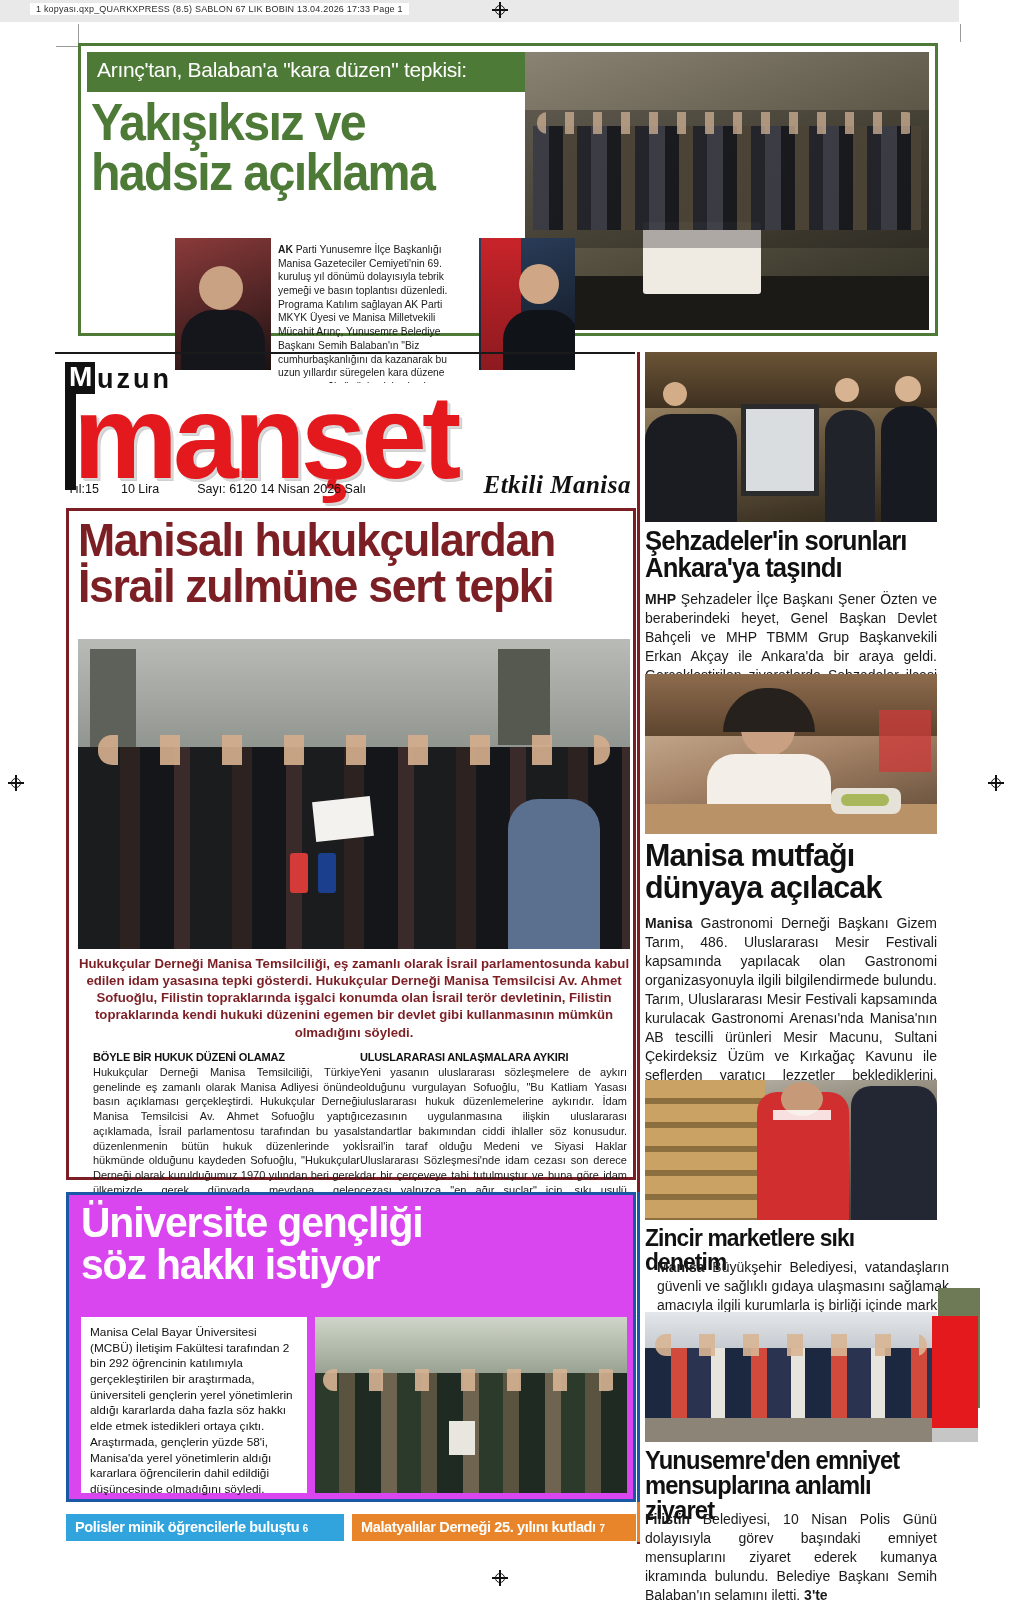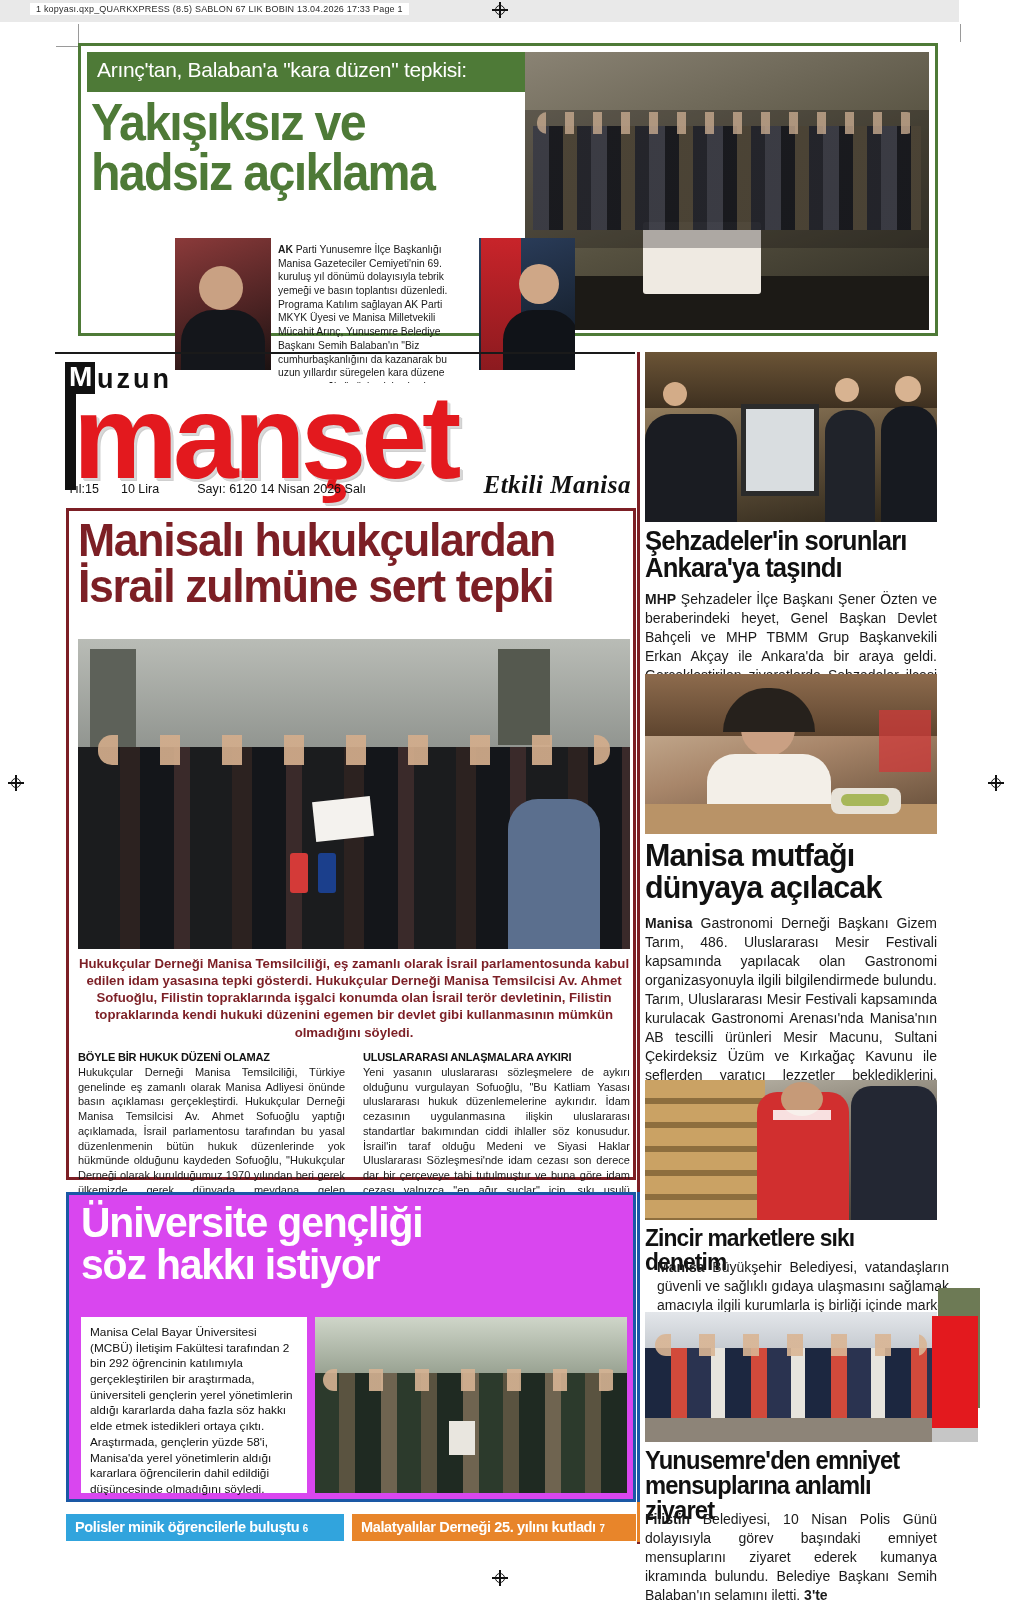--- a/index.html
+++ b/index.html
@@ -134,22 +134,22 @@
   .lead-photo {
     position:absolute; left:9px; top:128px; width:552px; height:310px;
     background:#5e5a52; overflow:hidden;
   }
   .lead-summary {
     position:absolute; left:9px; top:444px; width:552px; height:92px;
     color:#7c1f25; font-weight:bold; font-size:13.2px; line-height:1.3;
     text-align:center; font-family:"Liberation Sans",sans-serif;
   }
   .lead-cols {
-    position:absolute; left:9px; top:540px; width:552px; height:126px;
-    display:flex; gap:18px;
+    position:absolute; left:24px; top:540px; width:552px; height:126px;
+    display:flex; 
   }
   .lead-col { width:267px; }
   .lead-col-head {
     font-weight:bold; font-size:11.5px; color:#111; letter-spacing:-.2px;
     margin-bottom:2px; font-family:"Liberation Sans",sans-serif;
     transform:scaleX(.96); transform-origin:left;
   }
   .lead-col-body {
     font-size:11px; line-height:1.34; color:#1a1a1a; text-align:justify;
     font-family:"Liberation Sans",sans-serif;

